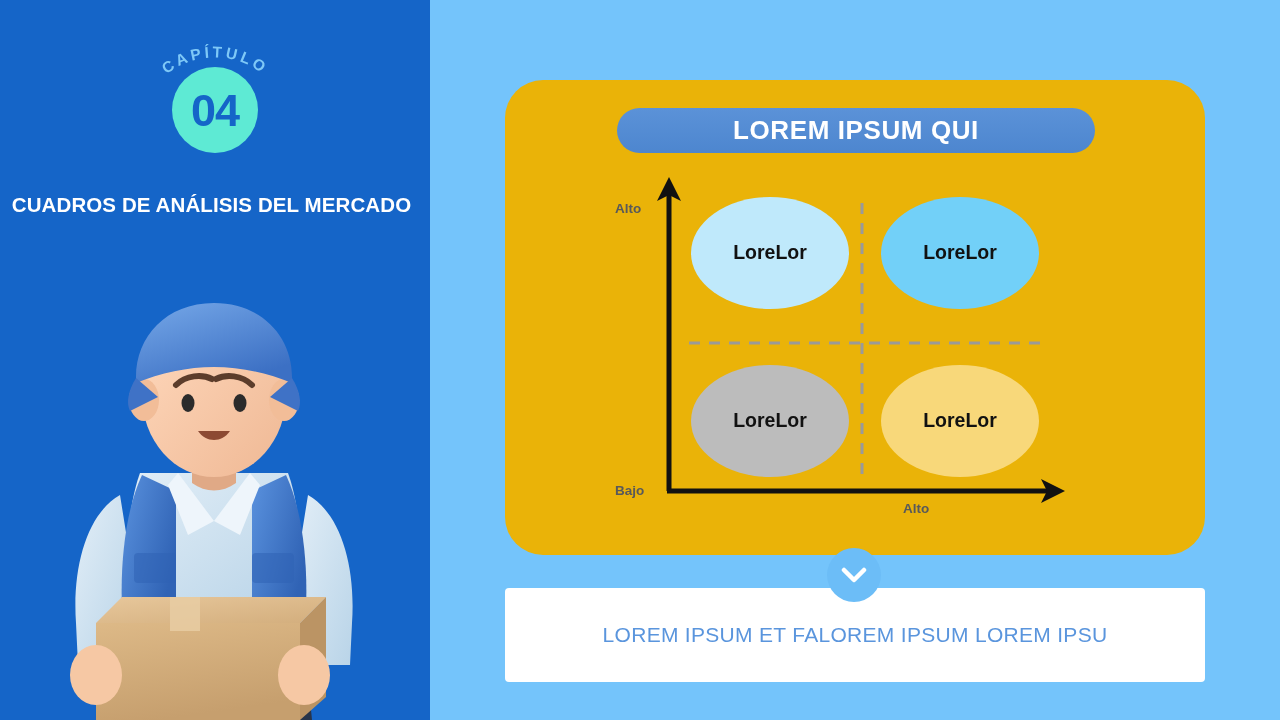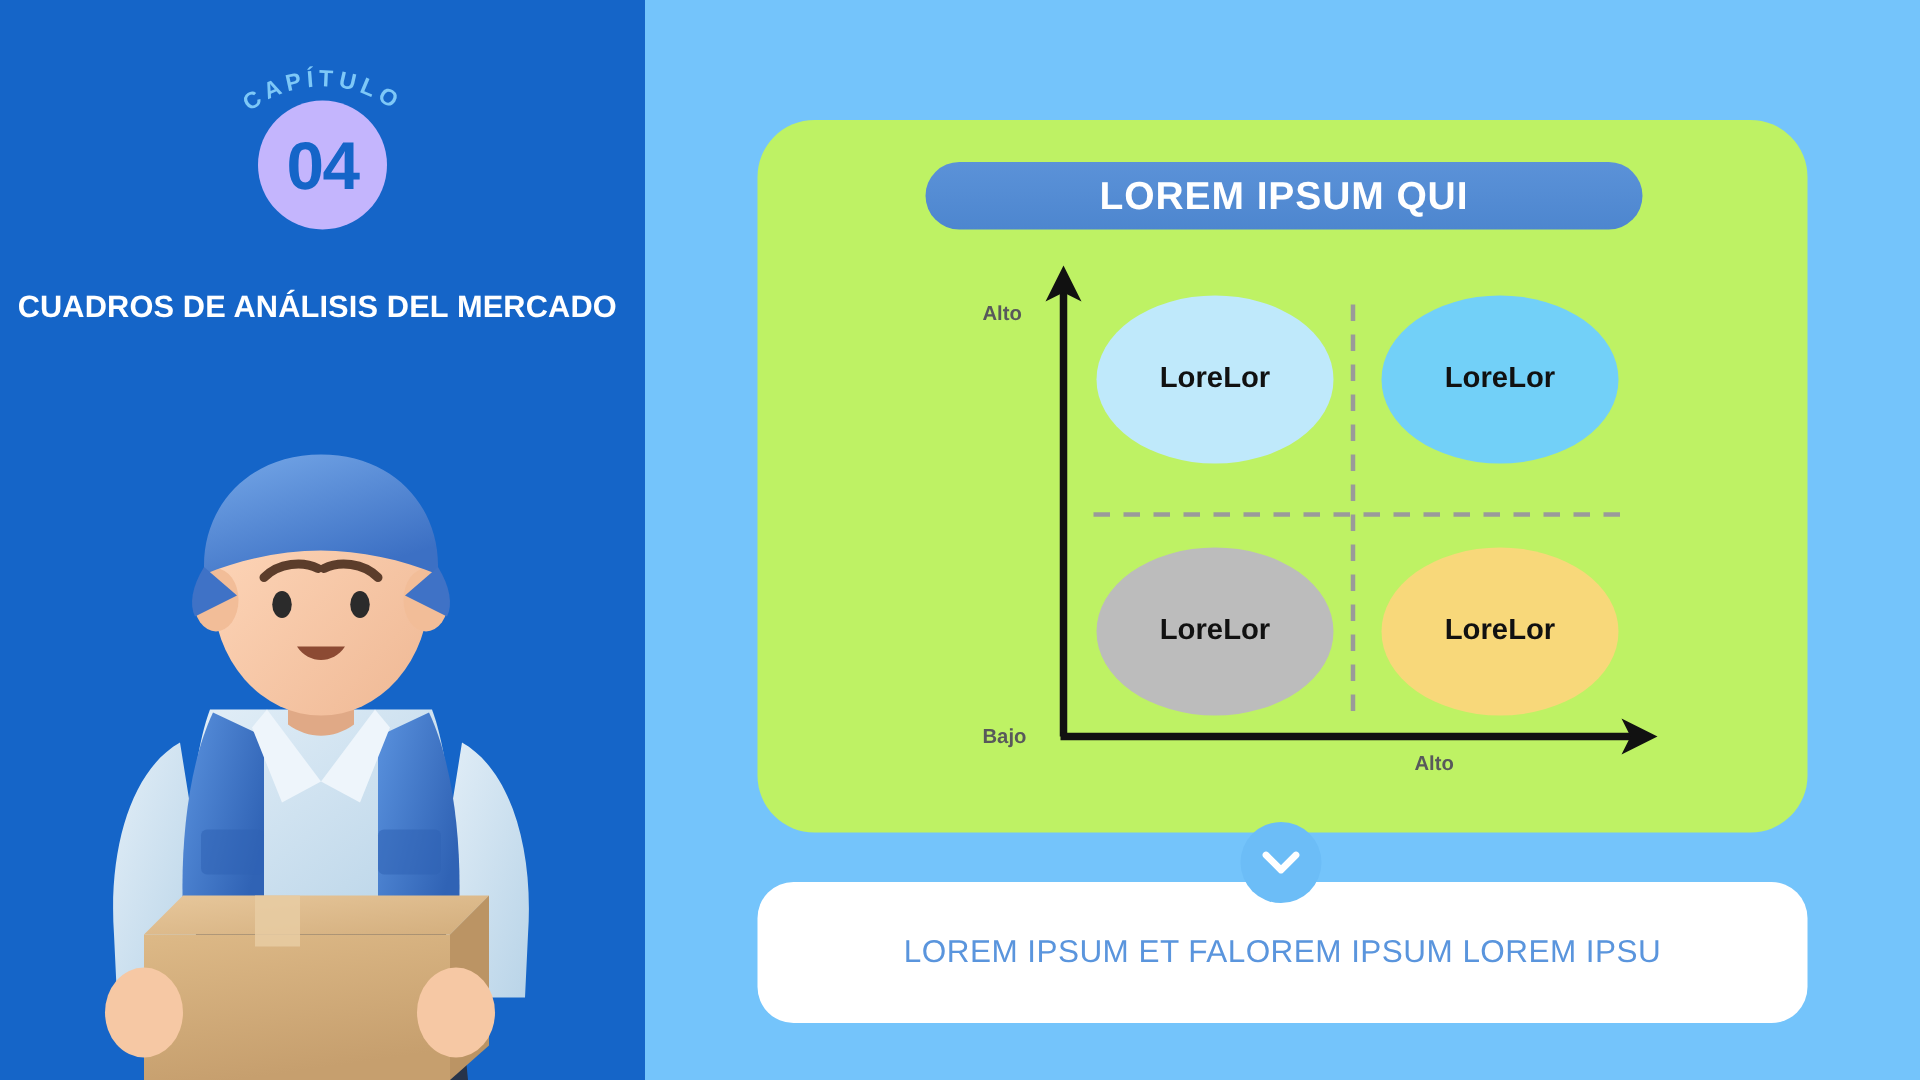--- a/index.html
+++ b/index.html
@@ -45,21 +45,21 @@
     overflow: visible;
   }
   .chapter-circle {
     position: absolute;
     left: 50%;
     top: 27px;
     transform: translateX(-50%);
     width: 86px;
     height: 86px;
     border-radius: 50%;
-    background: #c4b5fd;
+    background: #5eead4;
     display: flex;
     align-items: center;
     justify-content: center;
   }
   .chapter-number {
     font-size: 45px;
     font-weight: bold;
     color: #1565c8;
     letter-spacing: -1px;
     line-height: 1;
@@ -92,21 +92,21 @@
     width: 850px;
     height: 720px;
     background: #74c4fb;
   }
   .main-card {
     position: absolute;
     left: 75px;
     top: 80px;
     width: 700px;
     height: 475px;
-    background: #bef264;
+    background: #eab308;
     border-radius: 38px;
   }
   .title-pill {
     position: absolute;
     left: 112px;
     top: 28px;
     width: 478px;
     height: 45px;
     border-radius: 23px;
     background: linear-gradient(180deg, #5b92d8 0%, #4d86cf 100%);
@@ -121,21 +121,20 @@
     letter-spacing: 0.6px;
   }
 
   
   .chart-area {
     position: absolute;
     left: 108px;
     top: 95px;
     width: 475px;
     height: 350px;
-    margin-left: 40px;
   }
   .chart-svg {
     position: absolute;
     left: 0; top: 0;
   }
   .axis-label {
     position: absolute;
     font-size: 13.5px;
     font-weight: bold;
     color: #58595b;
@@ -173,21 +172,21 @@
   }
 
   
   .caption-card {
     position: absolute;
     left: 75px;
     top: 588px;
     width: 700px;
     height: 94px;
     background: #ffffff;
-    border-radius: 24px;
+    border-radius: 4px;
     display: flex;
     flex-direction: column;
     align-items: center;
     justify-content: center;
   }
   .caption-line {
     color: #5a95dd;
     font-size: 21px;
     letter-spacing: 0.3px;
     line-height: 1.38;

